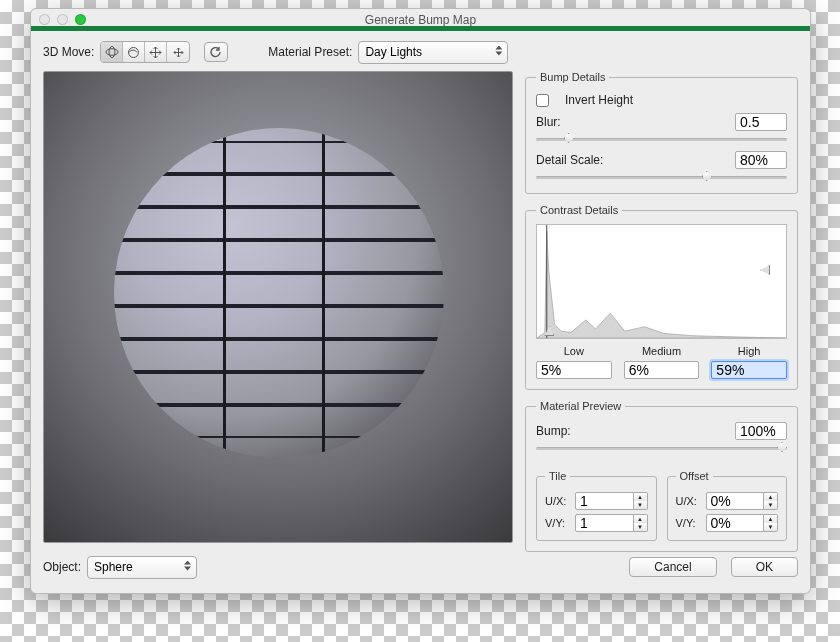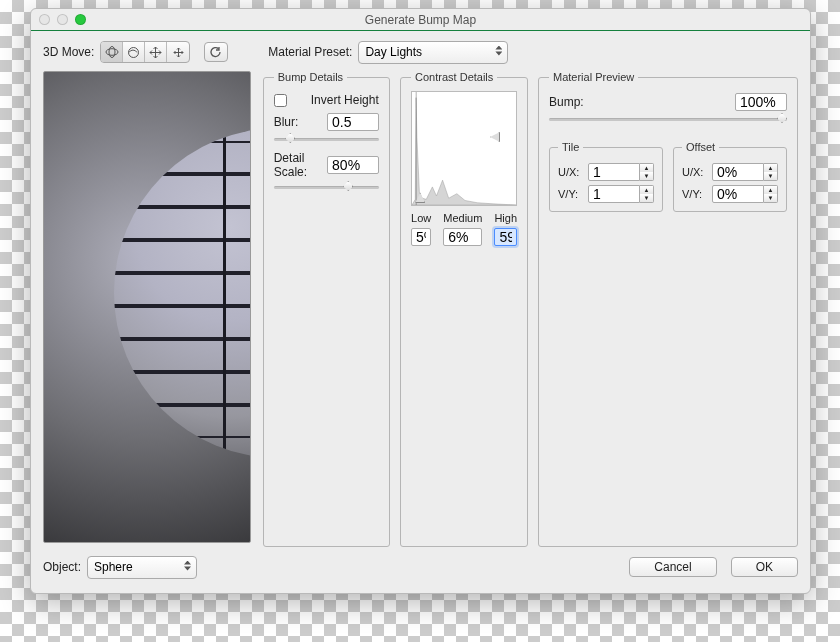--- a/index.html
+++ b/index.html
@@ -14,21 +14,21 @@
     background-position: 0 0,0 12px,12px -12px,-12px 0;
     background-color:#fff;
     position:relative;
   }
   .window {
     position:absolute; left:30px; top:8px; width:781px; height:586px;
     background:#ededed; border:1px solid #b9b9b9; border-radius:6px;
     box-shadow:0 8px 30px rgba(0,0,0,.3);
     font-size:12px; color:#222;
   }
-  .titlebar { height:22px; border-bottom:1px solid #15803d; position:relative; text-align:center; line-height:22px; color:#555;}
+  .titlebar { height:22px; border-bottom:5px solid #15803d; position:relative; text-align:center; line-height:22px; color:#555;}
   .traffic { position:absolute; left:8px; top:5px; display:flex; gap:7px;}
   .tl { width:11px; height:11px; border-radius:50%; border:1px solid rgba(0,0,0,.15);}
   .tl.close{background:#e6e6e6;} .tl.min{background:#e6e6e6;} .tl.max{background:#27c93f;}
   .content { position:absolute; left:12px; right:12px; top:30px; bottom:12px; }
 
   .toprow{display:flex; align-items:center; gap:6px; height:26px; margin-bottom:6px;}
   .toprow label{font-size:12px;}
   .toolgrp{display:flex; border:1px solid #aaa; border-radius:4px; overflow:hidden; background:linear-gradient(#fcfcfc,#e6e6e6);}
   .toolbtn{width:22px;height:20px;display:flex;align-items:center;justify-content:center;border-right:1px solid #bbb;font-size:13px;}
   .toolbtn:last-child{border-right:none;}
@@ -39,24 +39,24 @@
   .selwrap::after{content:"";position:absolute;right:6px;top:5px;width:7px;height:10px;background:linear-gradient(#555,#555);clip-path:polygon(0 40%,100% 40%,50% 0,0 40%,0 60%,100% 60%,50% 100%,0 60%);}
 
   .main{display:flex; gap:12px; height:calc(100% - 66px);}
   .preview{width:470px;height:472px;border:1px solid #999;background:radial-gradient(circle at 50% 40%,#a5a5b0 10%,#6d6d72 60%,#3a3a3d 100%),linear-gradient(#b6b6ba,#4b4b4f);border-radius:2px;position:relative;overflow:hidden;}
   .preview .sphere{position:absolute;left:70px;top:56px;width:330px;height:330px;border-radius:50%;background:radial-gradient(circle at 35% 30%,#c3c3d2 0%,#b3b3c4 30%,#97979f 60%,#3a3a3d 100%);overflow:hidden;}
   .sphere .band{position:absolute;left:0;right:0;height:10%;border-top:2px solid #20202a;border-bottom:2px solid #20202a;}
   .sphere .band:nth-child(1){top:4%;} .sphere .band:nth-child(2){top:14%;} .sphere .band:nth-child(3){top:24%;} .sphere .band:nth-child(4){top:34%;} .sphere .band:nth-child(5){top:44%;} .sphere .band:nth-child(6){top:54%;} .sphere .band:nth-child(7){top:64%;} .sphere .band:nth-child(8){top:74%;} .sphere .band:nth-child(9){top:84%;}
   .vsep{position:absolute;top:0;bottom:0;width:3px;background:#1a1a22;}
   .vsep.a{left:33%;} .vsep.b{left:63%;}
 
-  .panels{flex:1;display:flex;flex-direction:row;gap:10px;}
+  .panels{flex:1;display:flex;flex-direction:column;gap:10px;}
   fieldset{border:1px solid #b5b5b5;border-radius:3px;padding:8px 10px 10px;}
   legend{font-size:11px;padding:0 4px;color:#333;}
-  .row{display:flex;align-items:center;justify-content:space-between;margin-top:6px;gap:20px;}
+  .row{display:flex;align-items:center;justify-content:space-between;margin-top:6px;gap:12px;}
   .row:first-of-type{margin-top:2px;}
   input[type=text]{height:18px;border:1px solid #aaa;border-radius:2px;background:#fff;font-size:14px;padding:0 4px;text-align:left;width:52px;}
   .slider{height:12px;position:relative;margin-top:2px;}
   .slider .track{position:absolute;left:0;right:0;top:5px;height:3px;border-radius:2px;background:#c7c7c7;border-top:1px solid #b0b0b0;}
   .slider .thumb{position:absolute;top:0;width:10px;height:10px;border:1px solid #8a8a8a;background:linear-gradient(#fff,#ddd);clip-path:polygon(50% 0,100% 55%,50% 100%,0 55%);}
 
   .histbox{border:1px solid #bbb;background:#fff;height:115px;position:relative;overflow:hidden;}
   .histpath{position:absolute;left:0;right:0;bottom:0;height:100%;}
   .histpath svg{width:100%;height:100%;}
   .tri{position:absolute;width:10px;height:10px;border:1px solid #888;background:#ddd;bottom:4px;clip-path:polygon(50% 0,100% 100%,0 100%);}

